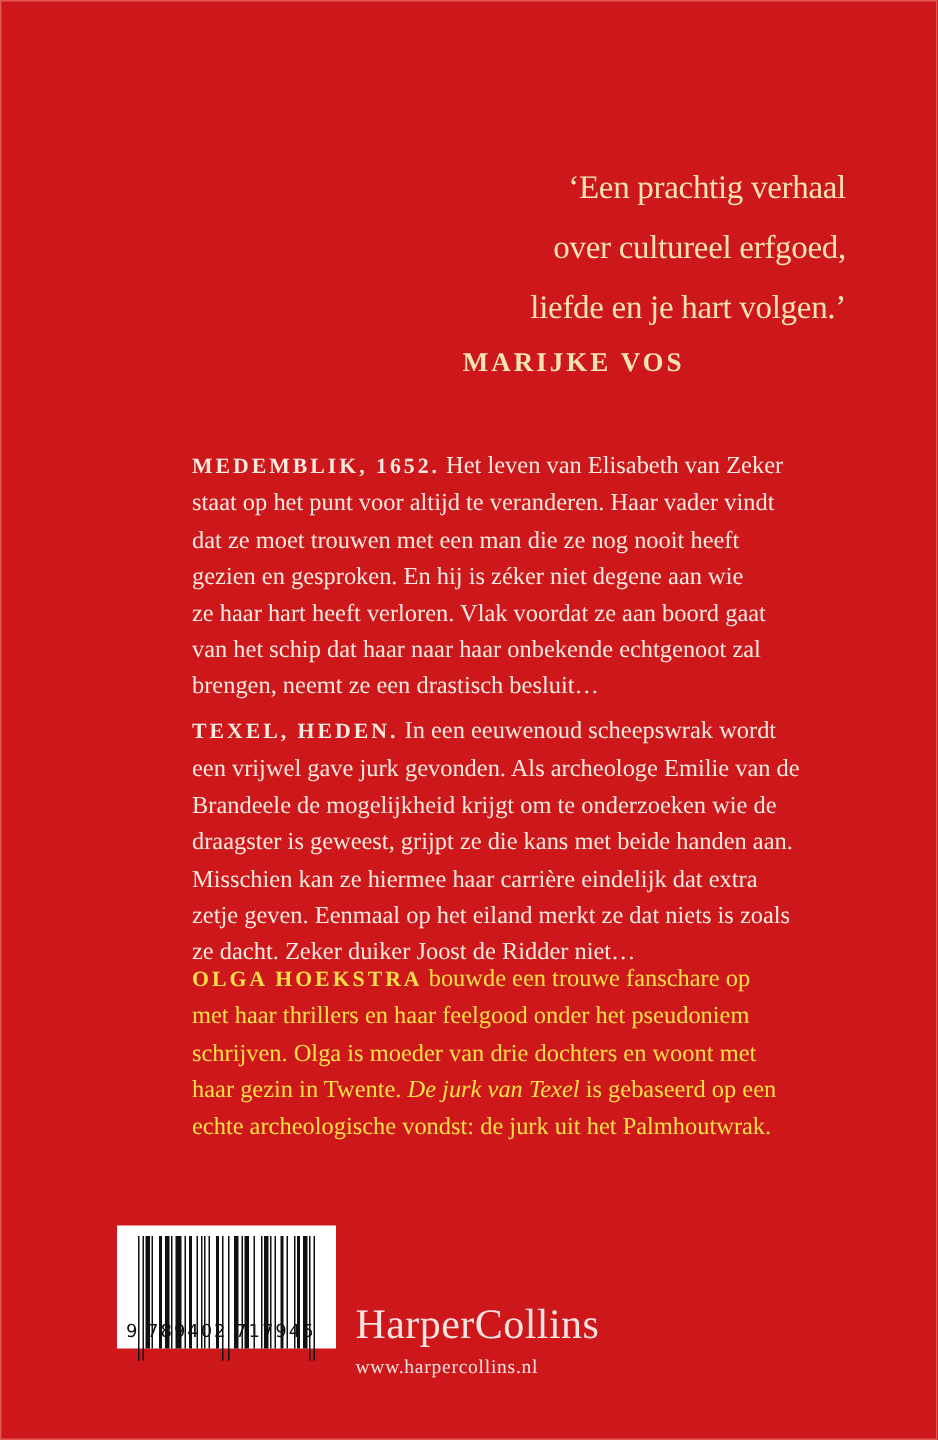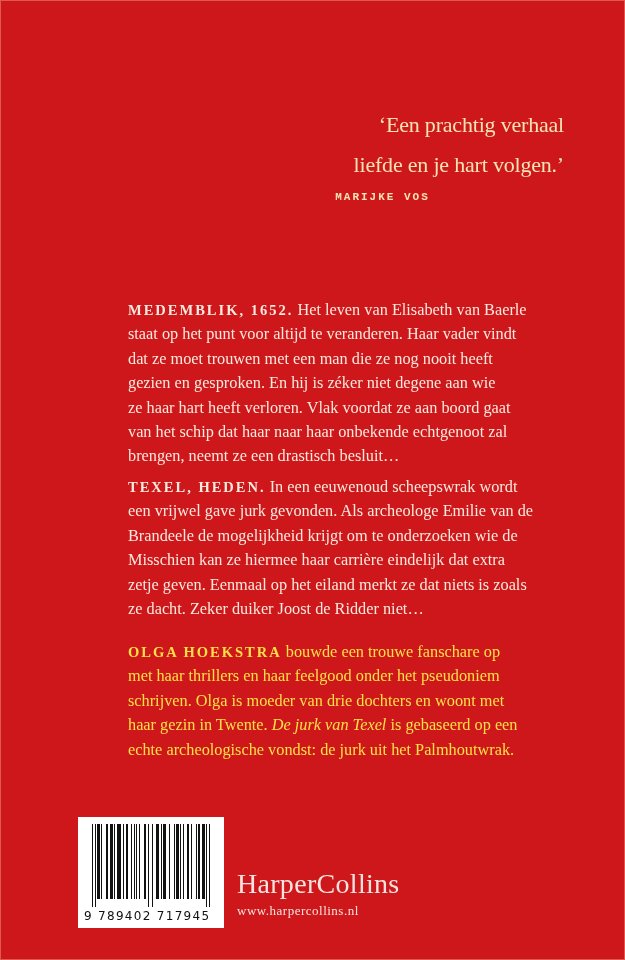--- a/index.html
+++ b/index.html
@@ -21,26 +21,25 @@
       display: block;
       font-size: 22px;
       line-height: 40px;
       letter-spacing: -0.2px;
     }
     .quote-author {
       display: block;
       margin-top: 6px;
       margin-right: 80px;
       text-align: center;
-      font-size: 11px;
+      font-size: 18px;
       font-weight: bold;
       letter-spacing: 2px;
       color: #f7e3b5;
       padding-left: 160px;
-      font-family: Liberation Mono, monospace;
     }
     .blurb {
       position: absolute;
       left: 127px;
       width: 460px;
       font-size: 16.3px;
       line-height: 24.4px;
     }
     .blurb.light { color: #f9e9de; }
     .blurb.dark { color: #fde047; }
@@ -51,21 +50,21 @@
     }
     .blurb em { }
     .p1 { top: 297px; }
     .p2 { top: 474px; }
     .p3 { top: 639px; }
     .line { display: block; white-space: nowrap; }
 
     .barcode-box {
       position: absolute;
       left: 77px; top: 816px;
-      width: 146px; height: 111px;
+      width: 146px; height: 82px;
       background: #ffffff;
     }
     .bars {
       position: absolute;
       left: 14px; top: 7px;
       width: 124px; height: 83px;
       display: flex; align-items: flex-start;
     }
     .bar { height: 75px; background: #111; }
     .bar.guard { height: 83px; }
@@ -97,38 +96,40 @@
       letter-spacing: 0.5px;
     }
   </style>
 </head>
 <body>
 
 <div class="cover">
 
   <div class="quote">
     <span class="quote-line">‘Een prachtig verhaal</span>
+    <span class="quote-line">over cultureel erfgoed,</span>
     <span class="quote-line">liefde en je hart volgen.’</span>
     <span class="quote-author">MARIJKE VOS</span>
   </div>
 
   <div class="blurb light p1">
-    <span class="line"><span class="lead">MEDEMBLIK, 1652.</span><span> Het leven van Elisabeth van Baerle</span></span>
+    <span class="line"><span class="lead">MEDEMBLIK, 1652.</span><span> Het leven van Elisabeth van Zeker</span></span>
     <span class="line">staat op het punt voor altijd te veranderen. Haar vader vindt</span>
     <span class="line">dat ze moet trouwen met een man die ze nog nooit heeft</span>
     <span class="line">gezien en gesproken. En hij is zéker niet degene aan wie</span>
     <span class="line">ze haar hart heeft verloren. Vlak voordat ze aan boord gaat</span>
     <span class="line">van het schip dat haar naar haar onbekende echtgenoot zal</span>
     <span class="line">brengen, neemt ze een drastisch besluit…</span>
   </div>
 
   <div class="blurb light p2">
     <span class="line"><span class="lead">TEXEL, HEDEN.</span><span> In een eeuwenoud scheepswrak wordt</span></span>
     <span class="line">een vrijwel gave jurk gevonden. Als archeologe Emilie van de</span>
     <span class="line">Brandeele de mogelijkheid krijgt om te onderzoeken wie de</span>
+    <span class="line">draagster is geweest, grijpt ze die kans met beide handen aan.</span>
     <span class="line">Misschien kan ze hiermee haar carrière eindelijk dat extra</span>
     <span class="line">zetje geven. Eenmaal op het eiland merkt ze dat niets is zoals</span>
     <span class="line">ze dacht. Zeker duiker Joost de Ridder niet…</span>
   </div>
 
   <div class="blurb dark p3">
     <span class="line"><span class="lead">OLGA HOEKSTRA</span><span> bouwde een trouwe fanschare op</span></span>
     <span class="line">met haar thrillers en haar feelgood onder het pseudoniem</span>
     <span class="line">schrijven. Olga is moeder van drie dochters en woont met</span>
     <span class="line"><span>haar gezin in Twente. </span><em>De jurk van Texel</em><span> is gebaseerd op een</span></span>

